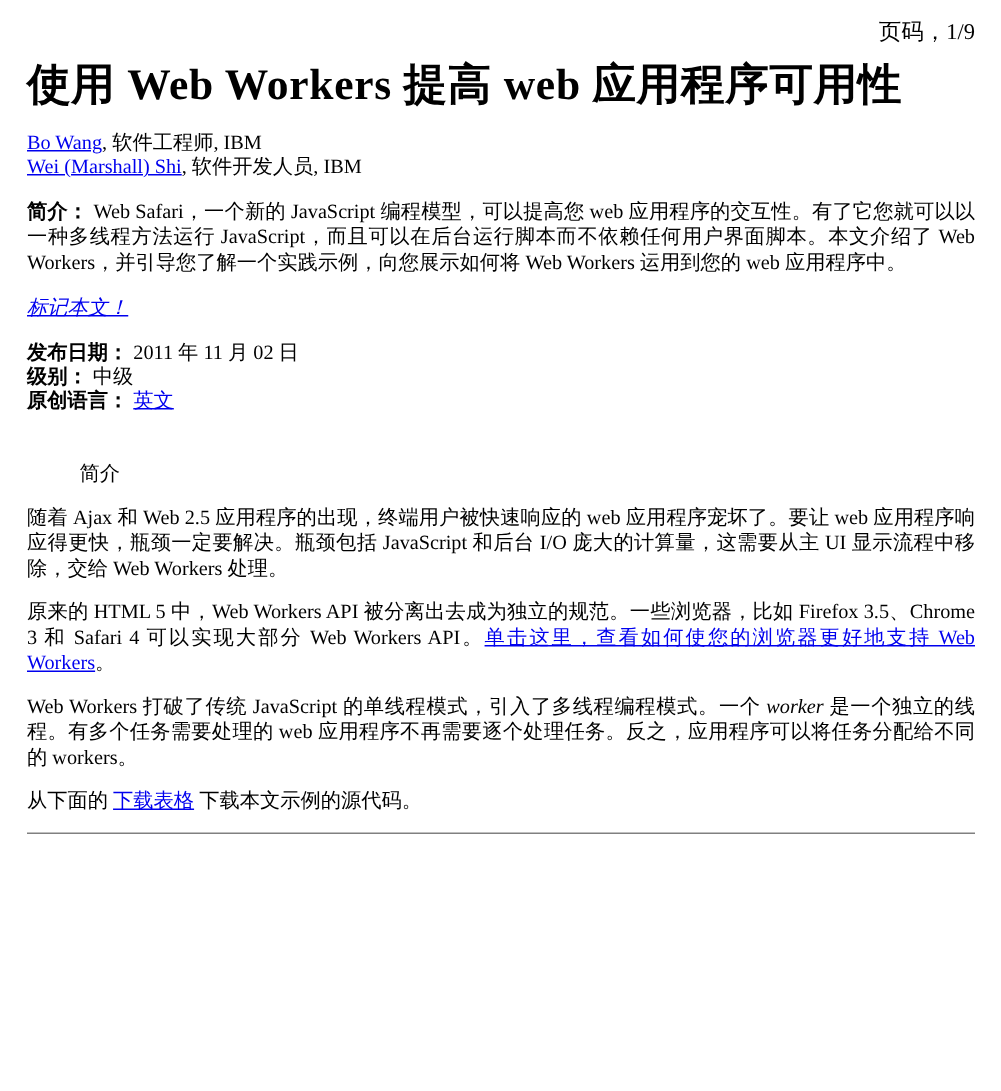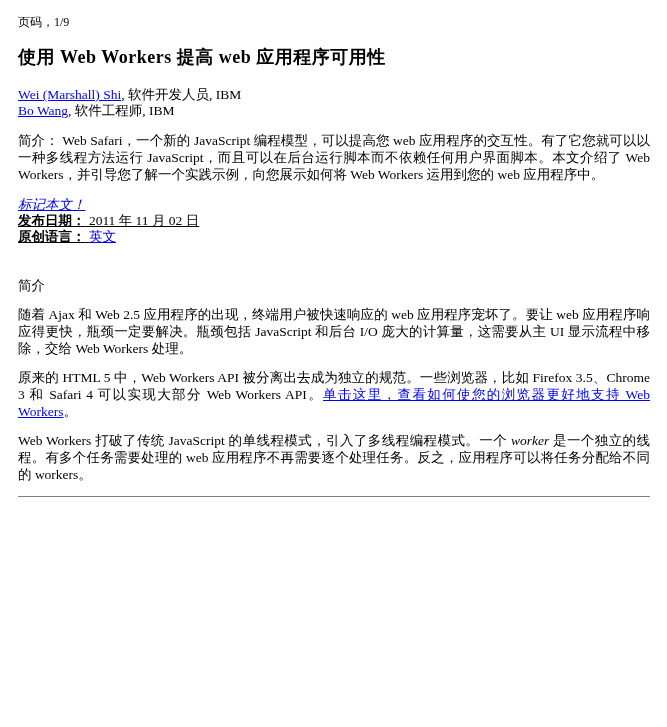--- a/index.html
+++ b/index.html
@@ -5,80 +5,85 @@
   * { box-sizing: border-box; }
   html, body {
     margin: 0; padding: 0;
     width: 667px; height: 727px;
     background: #ffffff; color: #000000;
     font-family: "Liberation Serif", "DejaVu Serif", serif;
     font-size: 13.5px; line-height: 17px;
     overflow: hidden;
   }
   .page { padding: 14px 17px 0 18px; }
-  .page-label { font-size: 12px; }
+  .page-label { text-align: right; font-size: 15px; }
   h1.title {
-    font-size: 18px; line-height: 32px;
+    font-size: 29px; line-height: 32px;
     font-weight: bold; margin: 10px 0 0 0;
     letter-spacing: 0.5px;
   }
   .authors { margin-top: 14px; }
   .author-line { line-height: 16px; }
   a.link { color: var(--link, #0000EE); text-decoration: underline; cursor: pointer; }
   .summary { margin-top: 13px; text-align: justify; }
-  .summary .label { font-weight: normal; }
+  .summary .label { font-weight: bold; }
   .mark-row { margin-top: 13px; font-style: italic; }
-  .meta { margin-top: 0; text-decoration: underline; }
+  .meta { margin-top: 14px; }
   .meta-row { line-height: 16px; }
   .meta-row .label { font-weight: bold; }
-  .section-heading { margin-top: 32px; font-weight: normal; font-size: 13.5px; }
+  .section-heading { margin-top: 32px; font-weight: normal; font-size: 13.5px; margin-left: 35px; }
   .para { margin: 12px 0 0 0; text-align: justify; }
   .para em { }
   hr.bottom-rule {
     border: none; border-top: 1px solid var(--rule, #808080);
     margin: 13px 0 0 0;
   }
 </style>
 </head>
 <body>
 
 <div class="page">
 
   <div class="page-label">页码，1/9</div>
 
   <h1 class="title">使用 Web Workers 提高 web 应用程序可用性</h1>
 
   <div class="authors">
+    <div class="author-line"><a href="#" class="link">Bo Wang</a><span>, 软件工程师, IBM</span></div>
     <div class="author-line"><a href="#" class="link">Wei (Marshall) Shi</a><span>, 软件开发人员, IBM</span></div>
-    <div class="author-line"><a href="#" class="link">Bo Wang</a><span>, 软件工程师, IBM</span></div>
   </div>
 
   <div class="summary">
     <span class="label">简介：</span>
     <span>Web Safari，一个新的 JavaScript 编程模型，可以提高您 web 应用程序的交互性。有了它您就可以以一种多线程方法运行 JavaScript，而且可以在后台运行脚本而不依赖任何用户界面脚本。本文介绍了 Web Workers，并引导您了解一个实践示例，向您展示如何将 Web Workers 运用到您的 web 应用程序中。</span>
   </div>
 
   <div class="mark-row">
     <a href="#" class="link">标记本文！</a>
   </div>
 
   <div class="meta">
     <div class="meta-row">
       <span class="label">发布日期：</span>
       <span>2011 年 11 月 02 日</span>
     </div>
     <div class="meta-row">
+      <span class="label">级别：</span>
+      <span>中级</span>
+    </div>
+    <div class="meta-row">
       <span class="label">原创语言：</span>
       <a href="#" class="link">英文</a>
     </div>
   </div>
 
   <div class="section-heading">简介</div>
 
   <div>
       <p class="para"><span>随着 Ajax 和 Web 2.5 应用程序的出现，终端用户被快速响应的 web 应用程序宠坏了。要让 web 应用程序响应得更快，瓶颈一定要解决。瓶颈包括 JavaScript 和后台 I/O 庞大的计算量，这需要从主 UI 显示流程中移除，交给 Web Workers 处理。</span></p>
       <p class="para"><span>原来的 HTML 5 中，Web Workers API 被分离出去成为独立的规范。一些浏览器，比如 Firefox 3.5、Chrome 3 和 Safari 4 可以实现大部分 Web Workers API。</span><a href="#" class="link">单击这里，查看如何使您的浏览器更好地支持 Web Workers</a><span>。</span></p>
       <p class="para"><span>Web Workers 打破了传统 JavaScript 的单线程模式，引入了多线程编程模式。一个 </span><em>worker</em><span> 是一个独立的线程。有多个任务需要处理的 web 应用程序不再需要逐个处理任务。反之，应用程序可以将任务分配给不同的 workers。</span></p>
+      <p class="para"><span>从下面的 </span><a href="#" class="link">下载表格</a><span> 下载本文示例的源代码。</span></p>
     </div>
 
   <hr class="bottom-rule">
 
 </div>
 
 </body></html>

